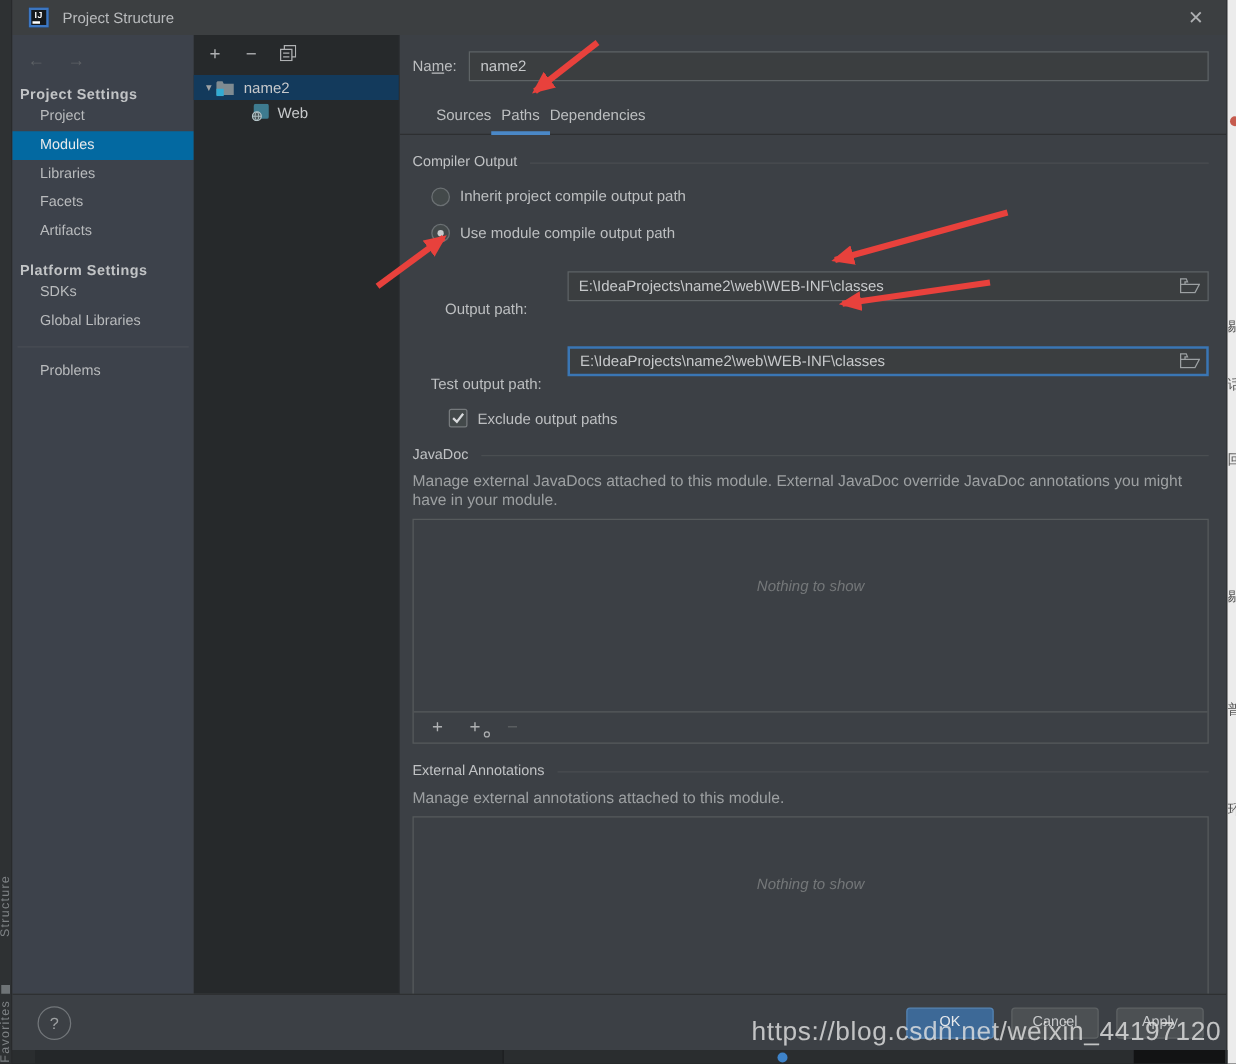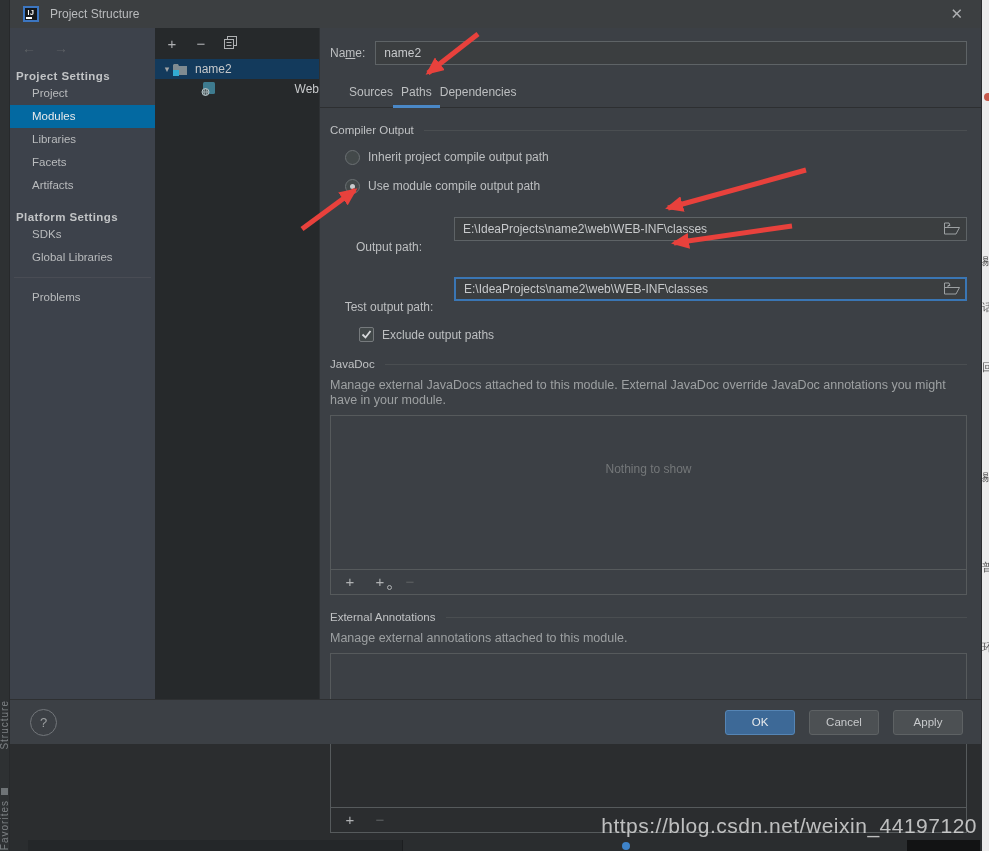--- a/index.html
+++ b/index.html
@@ -9,21 +9,21 @@
 
   
   .ide-strip { position:absolute; left:0; top:0; width:10px; height:851px; background:#2e3133; border-right:1px solid #27292b; overflow:hidden; }
   .vlabel { position:absolute; left:-1px; writing-mode:vertical-rl; transform:rotate(180deg);
     font-size:10px; color:#7d8184; letter-spacing:1px; white-space:nowrap; }
   .vlabel.structure { top:700px; }
   .vlabel.favorites { top:800px; }
   .mini-icon { position:absolute; left:1px; top:788px; width:7px; height:7px; background:#6e7376; }
 
   
-  .dialog { position:absolute; left:10px; top:0; width:972px; height:744px; background:#3c4045; border-right:1px solid #2a2c2e; }
+  .dialog { position:absolute; left:10px; top:0; width:972px; height:840px; background:#3c4045; border-right:1px solid #2a2c2e; }
   .titlebar { position:relative; height:28px; background:#3c3f41; display:flex; align-items:center; }
   .logo { width:16px; height:16px; margin-left:13px; border:2px solid #3c76c1; background:#15181b;
     display:flex; flex-direction:column; align-items:center; justify-content:center; }
   .logo span { color:#fff; font-size:7px; font-weight:bold; line-height:7px; letter-spacing:0.5px; }
   .logo i { display:block; width:6px; height:2px; background:#fff; margin-top:1px; align-self:flex-start; margin-left:1px; }
   .title-text { margin-left:11px; font-size:12px; color:#b9bbbd; }
   .close-x { position:absolute; right:18px; top:5px; font-size:15px; color:#aeb0b2; cursor:pointer; }
 
   .dlg-body { position:absolute; top:28px; left:0; right:0; bottom:45px; display:flex; }
 
@@ -68,21 +68,21 @@
   .path-field input { width:100%; height:24px; background:#3b3e40; border:1px solid #5e6366; color:#c7c9cb;
      font-size:12px; padding:0 28px 0 8px; font-family:"Liberation Sans",sans-serif; outline:none; }
   .path-field.focused input { border:2px solid #3a76b4; }
   .browse { position:absolute; right:7px; top:5px; cursor:pointer; }
 
   .check-row { display:flex; align-items:center; margin:13px 0 0 39px; cursor:pointer; }
   .checkbox { width:15px; height:15px; background:#43494a; border:1px solid #767a7d; border-radius:2px; margin-right:8px; position:relative; flex:none; }
 
   .desc { margin:8px 14px 0 10px; color:#9da0a2; font-size:12.5px; line-height:15px; max-width:642px; }
   .listbox { position:relative; margin:7px 14px 0 10px; height:180px; border:1px solid #565a5c; }
-  .empty-text { position:absolute; left:0; right:0; top:46px; text-align:center; color:#747779; font-size:12px; }
+  .empty-text { position:absolute; left:0; right:0; top:46px; text-align:center; color:#747779; font-size:12px;font-style:italic; }
   .list-toolbar { position:absolute; left:0; right:0; bottom:0; height:25px; border-top:1px solid #565a5c;
     display:flex; align-items:center; gap:16px; padding-left:12px; color:#afb1b3; }
   .list-toolbar .dim { color:#5e6163; }
   .plus-url { position:relative; display:inline-block; }
   .plus-url .dot { position:absolute; right:-5px; bottom:-1px; width:5px; height:5px; border:1px solid #afb1b3; border-radius:50%; }
 
   
   .dlg-footer { position:absolute; left:0; right:0; bottom:0; height:45px; border-top:1px solid #2e3032;
     background:#3c4045; display:flex; align-items:center; }
   .help-btn { width:27px; height:27px; border-radius:50%; border:1px solid #72767a; color:#9da0a2;
@@ -166,21 +166,21 @@
         <div class="tree-row selected">
           <span class="chev">▾</span>
           <span class="row-ico">
             <svg width="16" height="13" viewBox="0 0 16 13">
                 <path d="M0,2 L0,12 L14,12 L14,3 L6,3 L5,1 L1,1 Z" fill="#7f8b91"></path>
                 <rect x="0" y="7" width="6" height="6" fill="#32abd3"></rect>
               </svg>
           </span>
           <span>name2</span>
         </div>
-        <div class="tree-row" style="padding-left:46px;justify-content:space-between;">
+        <div class="tree-row" style="padding-left:46px;">
           <span class="row-ico">
             <svg width="15" height="14" viewBox="0 0 15 14">
                 <rect x="2" y="0" width="12" height="12" rx="1.5" fill="#3e7b8f"></rect>
                 <circle cx="4.5" cy="10" r="3.5" fill="#4a5558" stroke="#b6c6ca"></circle>
                 <ellipse cx="4.5" cy="10" rx="1.5" ry="3.2" fill="none" stroke="#b6c6ca" stroke-width="0.7"></ellipse>
                 <line x1="1.2" y1="10" x2="7.8" y2="10" stroke="#b6c6ca" stroke-width="0.7"></line>
               </svg>
           </span>
           <span>Web</span>
         </div>

